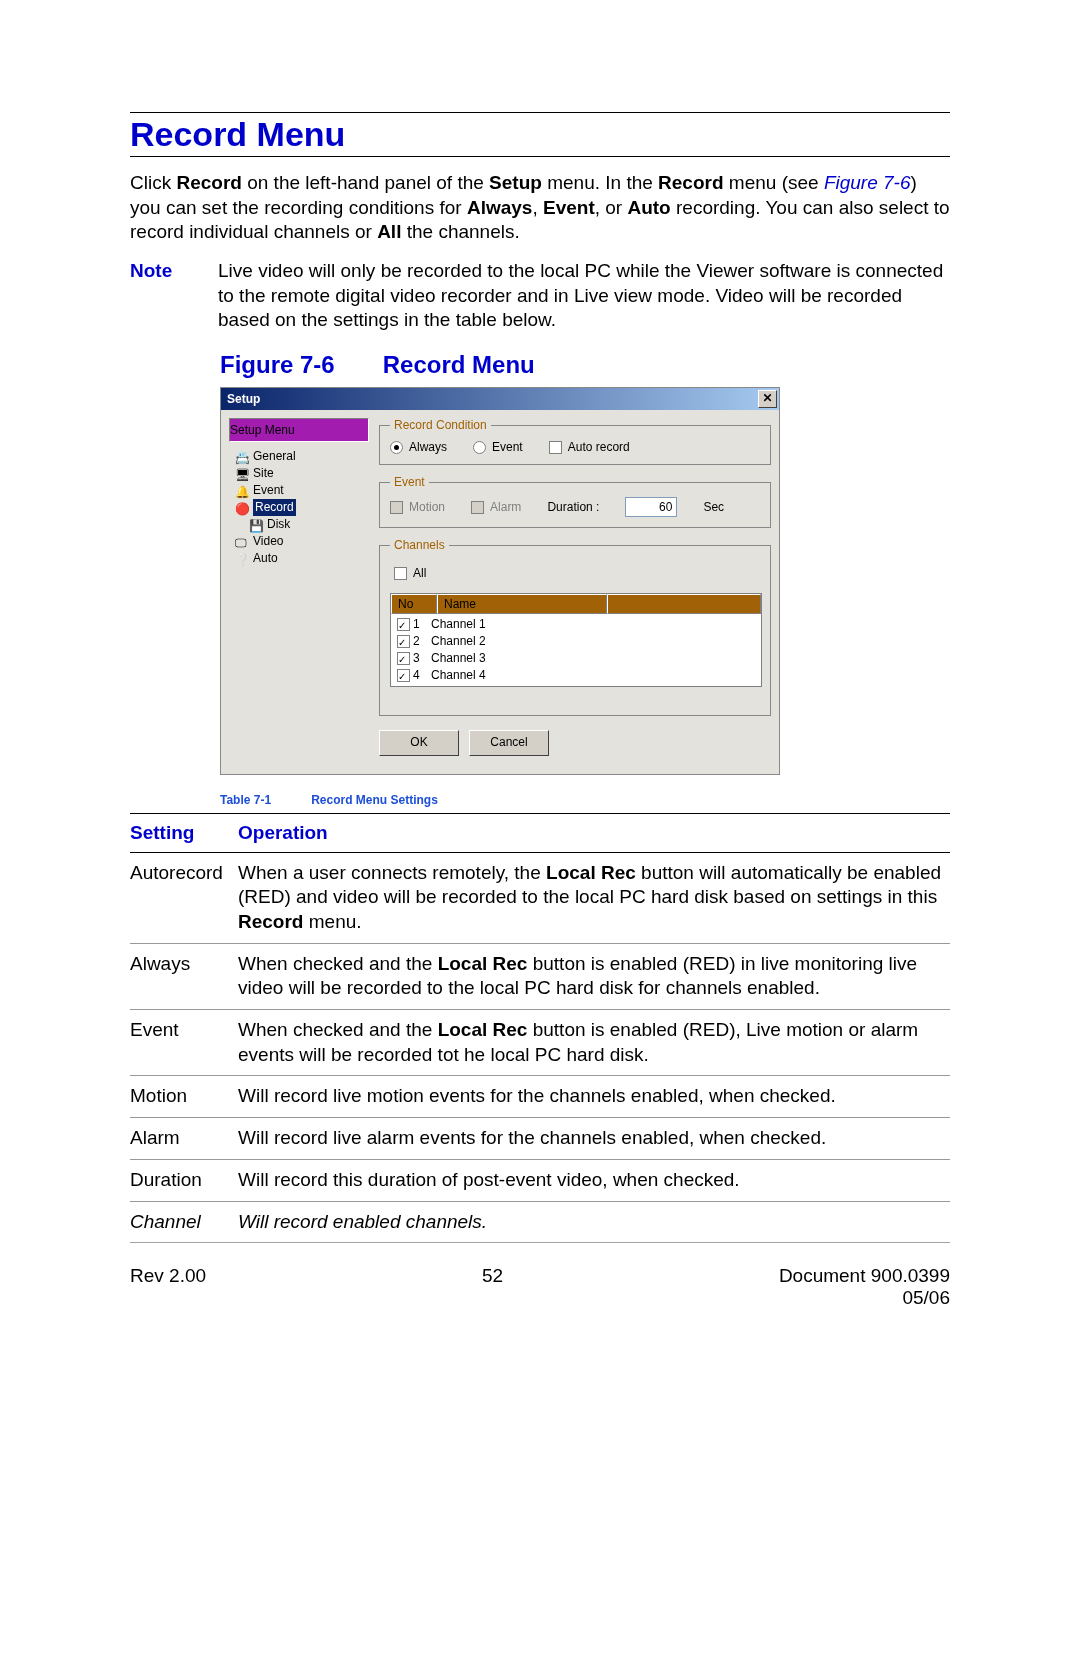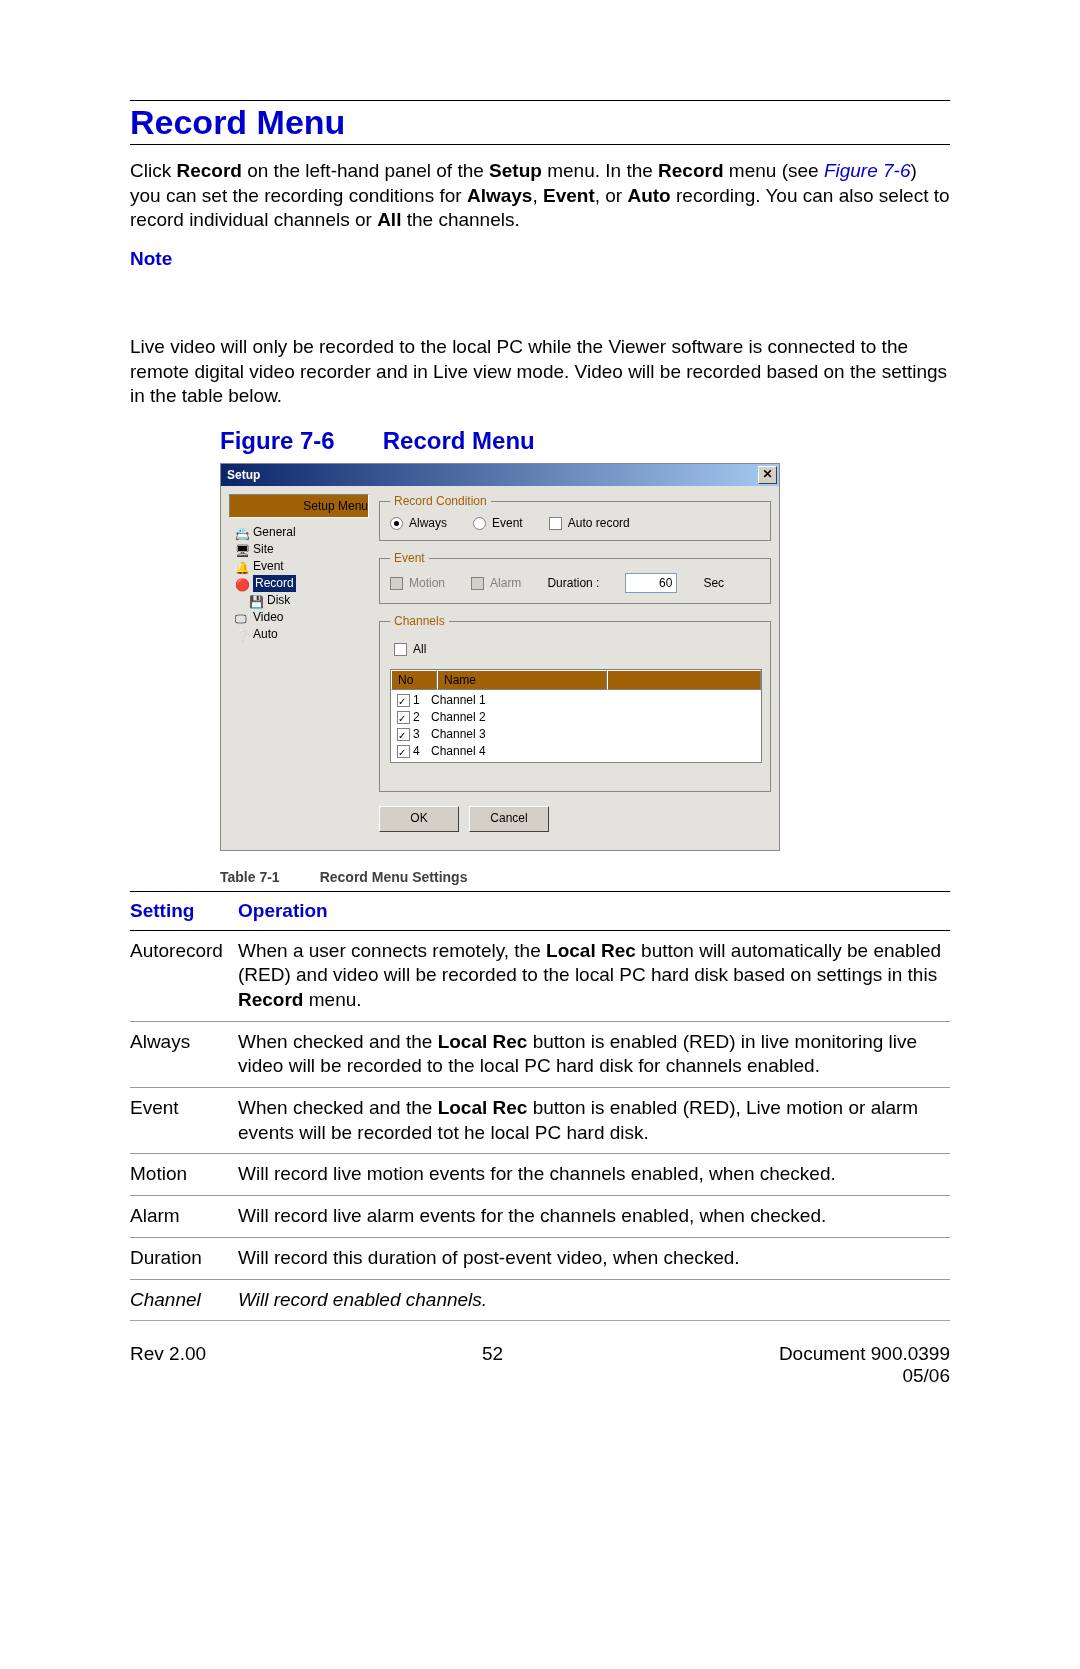--- a/index.html
+++ b/index.html
@@ -4,21 +4,21 @@
 <style>
   body {
     margin: 0;
     padding: 0;
     background: #fff;
     font-family: Arial, Helvetica, sans-serif;
     color: #000;
   }
   .page {
     width: 820px;
-    margin: 0 auto;
+    margin: 12px auto;
     padding: 100px 80px 40px 80px;
   }
   .hr-top, .hr-bottom {
     border-top: 1px solid #000;
     height: 0;
   }
   h1.section-title {
     color: #0000cc;
     font-family: Arial, Helvetica, sans-serif;
     font-weight: bold;
@@ -34,21 +34,20 @@
   .fig-ref {
     color: #0000cc;
     font-style: italic;
   }
   .note-row {
     display: flex;
     gap: 28px;
     margin: 14px 0 18px 0;
     font-size: 19px;
     line-height: 1.3;
-    flex-direction: column;
   }
   .note-label {
     color: #0000cc;
     font-weight: bold;
     flex: 0 0 60px;
   }
   .fig-caption {
     color: #0000cc;
     font-weight: bold;
     font-size: 24px;
@@ -93,22 +92,22 @@
     padding: 8px;
     gap: 10px;
   }
   .left-pane {
     width: 140px;
   }
   .menu-header {
     border: 1px solid #808080;
     border-right-color: #fff;
     border-bottom-color: #fff;
-    background: #a16207;
-    text-align: right;
+    background: #a21caf;
+    text-align: left;
     padding: 4px 0;
     font-size: 12px;
   }
   .tree {
     margin-top: 6px;
     padding-left: 6px;
     font-size: 12px;
     line-height: 17px;
   }
   .tree-item {
@@ -240,23 +239,23 @@
     border-top-color: #fff;
     border-left-color: #fff;
     background: #d4d0c8;
     text-align: center;
     line-height: 22px;
     font-size: 12px;
   }
 
   
   .table-caption {
-    color: #404040;
-    font-weight: bold;
-    font-size: 14px;
+    color: #1d4ed8;
+    font-weight: bold;
+    font-size: 12px;
     margin: 14px 0 6px 90px;
   }
   .table-caption .tbl-num { margin-right: 40px; }
   .settings-table {
     width: 100%;
     border-top: 1px solid #000;
     font-size: 19px;
   }
   .settings-head {
     display: flex;

